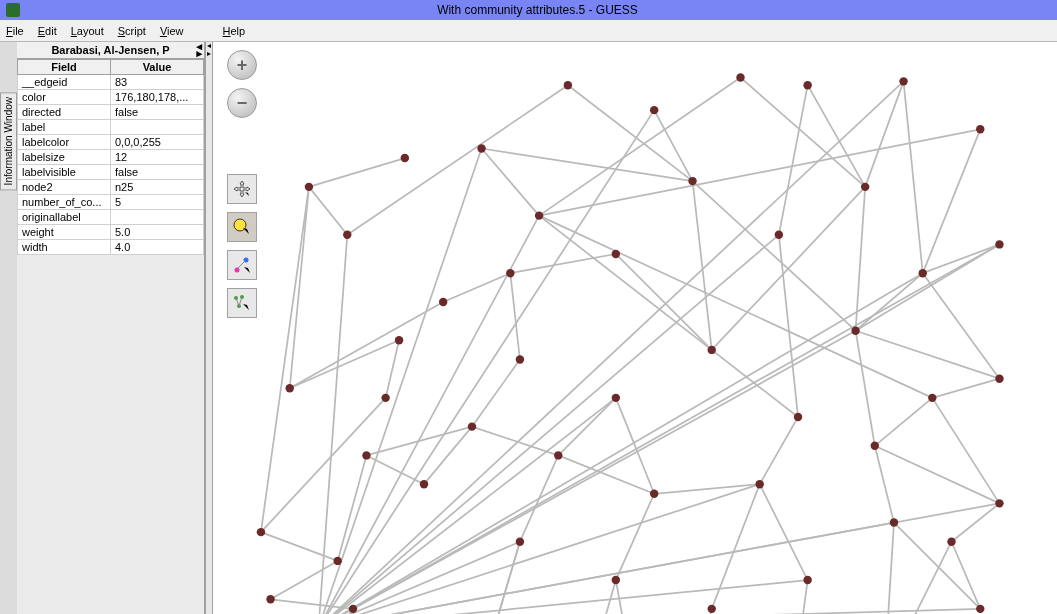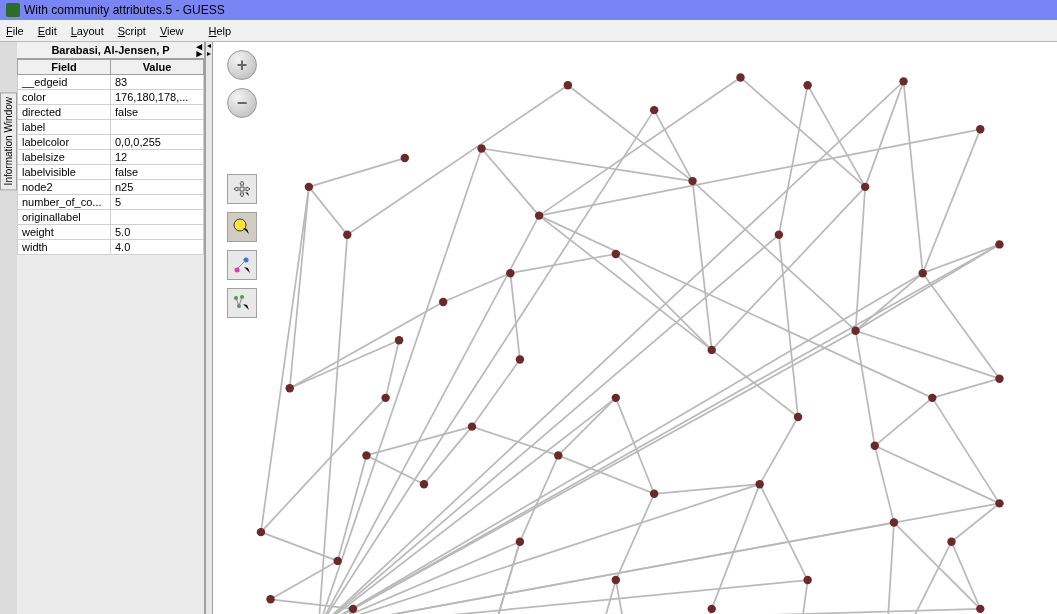--- a/index.html
+++ b/index.html
@@ -1,20 +1,20 @@
 <!DOCTYPE html>
 <html><head>
 <meta charset="utf-8">
 <style>
 * { box-sizing: border-box; margin: 0; padding: 0; font-family: "Segoe UI", Tahoma, sans-serif; font-size: 11px; }
 body { background: #dcdcdc; width: 1057px; height: 614px; overflow: hidden; }
 
 .title-bar { background: #7a85f5; height: 20px; display: flex; align-items: center; padding: 0 6px; color: #000; }
 .title-bar .icon { width: 14px; height: 14px; background: #2a6e2a; border-radius: 2px; margin-right: 4px; }
-.title-bar .title { flex: 1; font-size: 12px; }
+.title-bar .title { flex: 1; text-align: center; font-size: 12px; }
 
 .menu-bar { background: #f0f0f0; height: 22px; display: flex; align-items: center; padding: 0 6px; gap: 14px; border-bottom: 1px solid #b8b8b8; }
 .menu-bar span { cursor: default; }
 .menu-bar span .ul { text-decoration: underline; }
 
 .workspace { display: flex; height: calc(100% - 42px); }
 
 .info-tab { writing-mode: vertical-lr; transform: rotate(180deg); background: #ebebeb; border: 1px solid #a0a0a0; padding: 4px 2px; font-size: 10px; align-self: flex-start; margin-top: 50px; cursor: default; }
 
 .sidebar { width: 188px; background: #ebebeb; border-right: 1px solid #a0a0a0; display: flex; flex-direction: column; }
@@ -49,21 +49,21 @@
   <div class="icon"></div>
   <div class="title">With community attributes.5 - GUESS</div>
 </div>
 
 <div class="menu-bar">
   <span><span class="ul">F</span>ile</span>
   <span><span class="ul">E</span>dit</span>
   <span><span class="ul">L</span>ayout</span>
   <span><span class="ul">S</span>cript</span>
   <span><span class="ul">V</span>iew</span>
-  <span style="margin-left:11px"><span class="ul">H</span>elp</span>
+  <span style="margin-left:25px"><span class="ul">H</span>elp</span>
 </div>
 
 <div class="workspace">
   <div class="info-tab">Information Window</div>
 
   <div class="sidebar">
     <div class="sidebar-header">
       <span>Barabasi, Al-Jensen, P</span>
       <span class="arrows">
           <span>◂</span>

